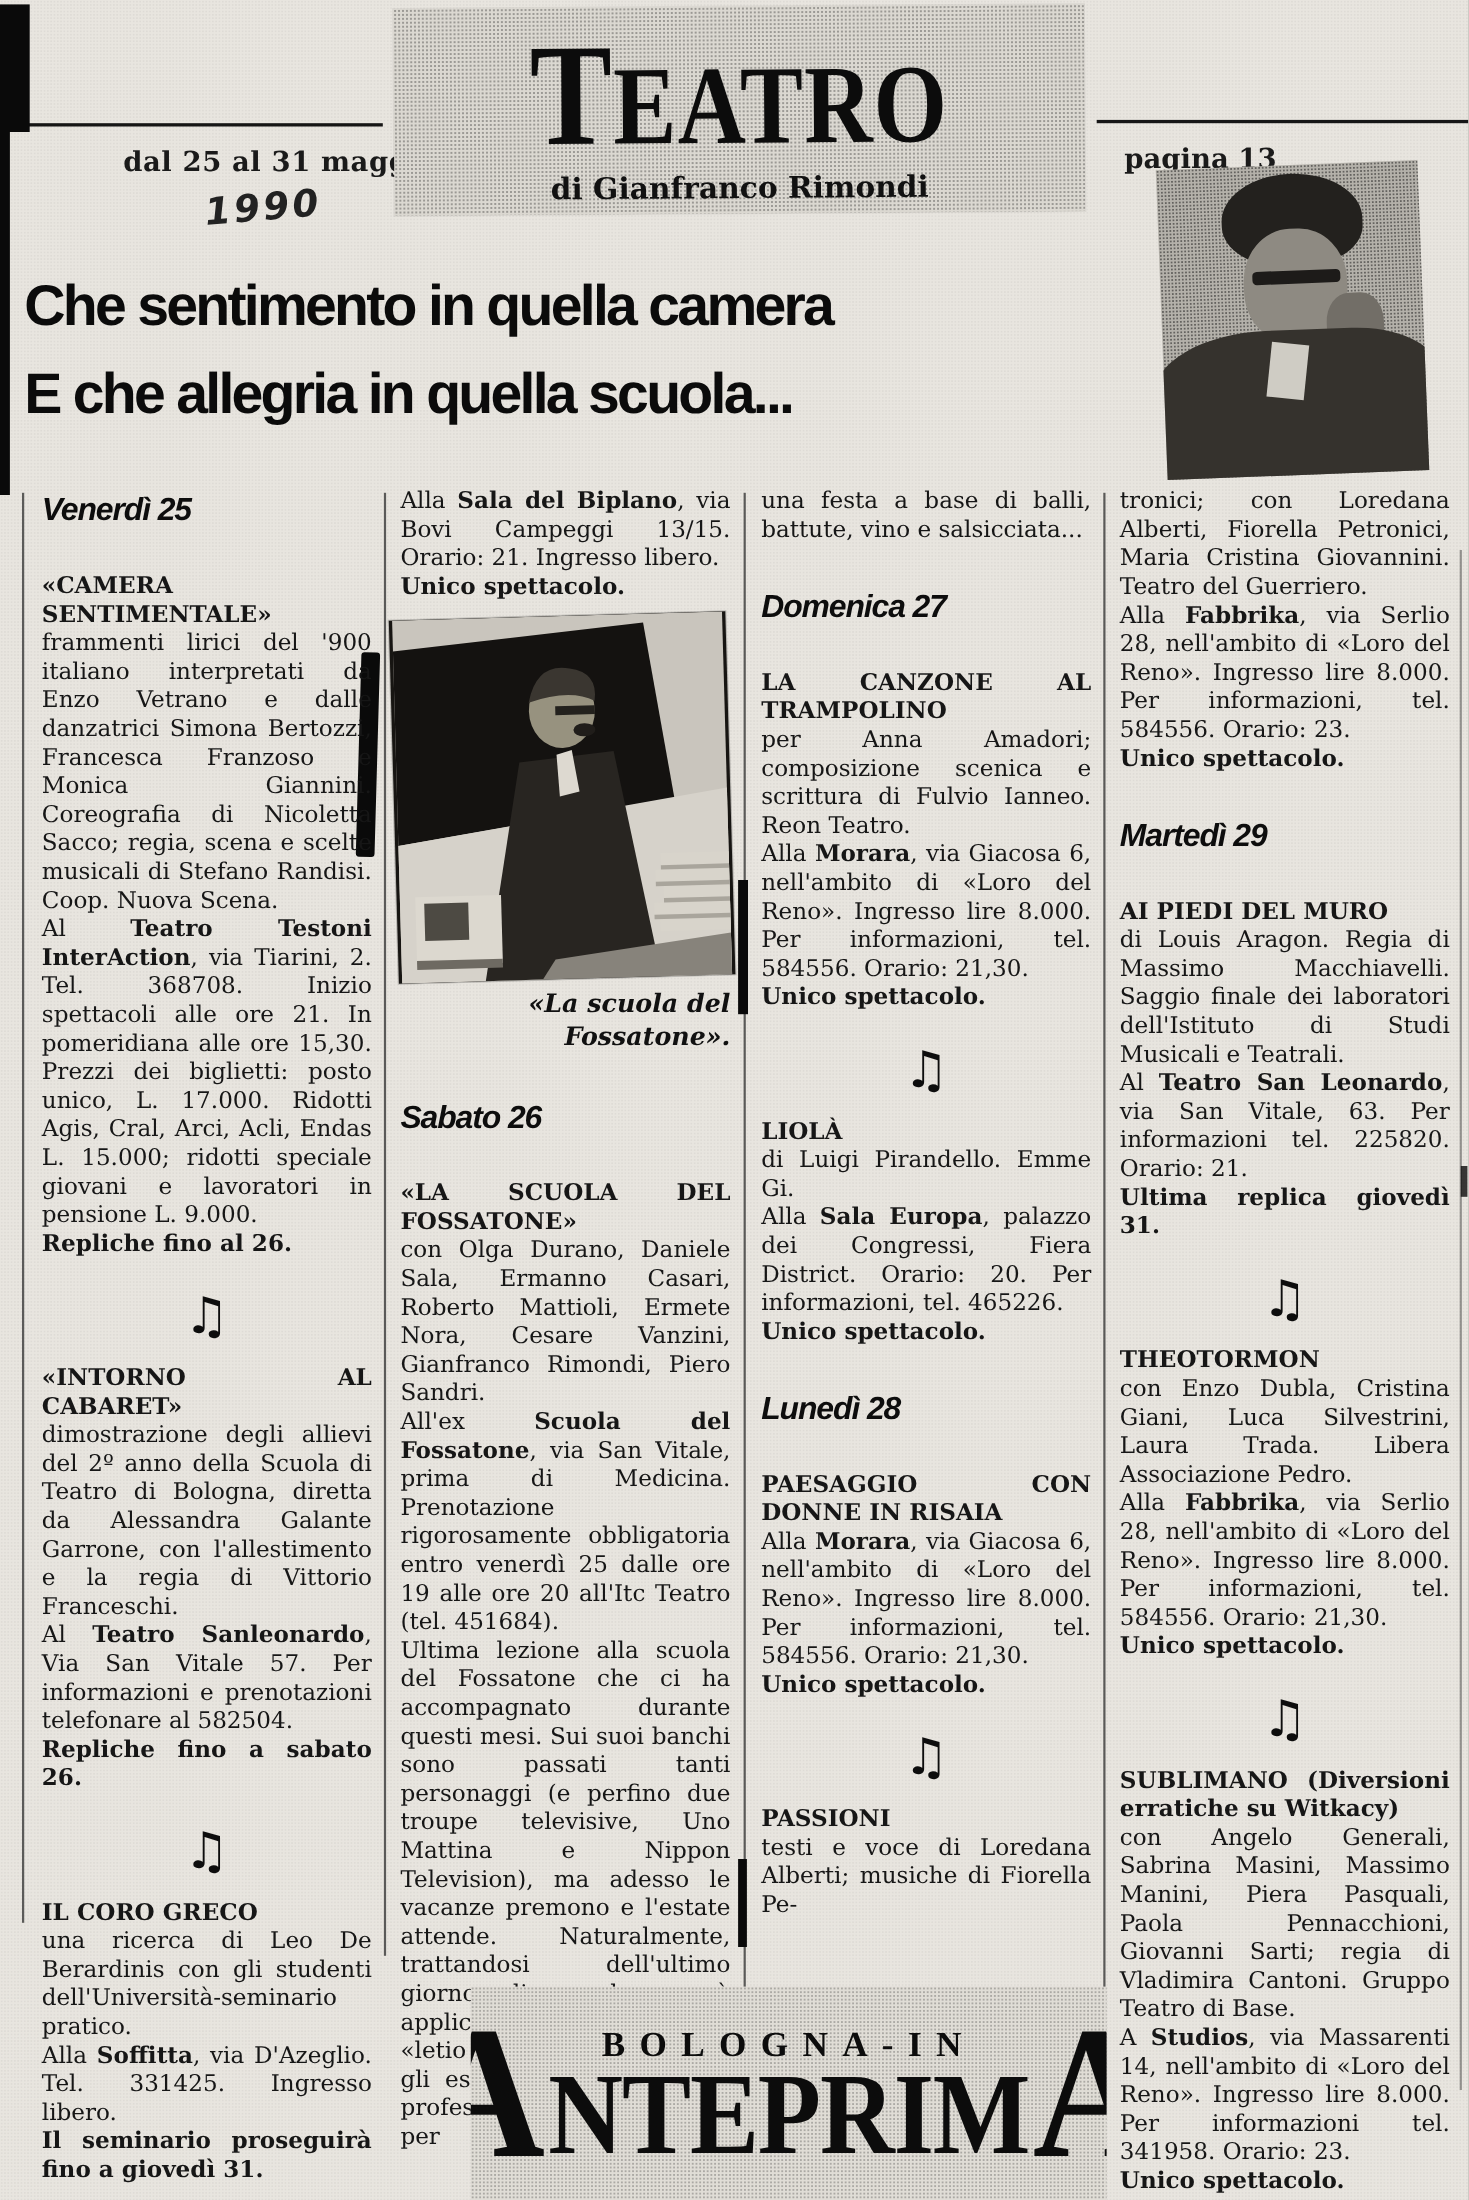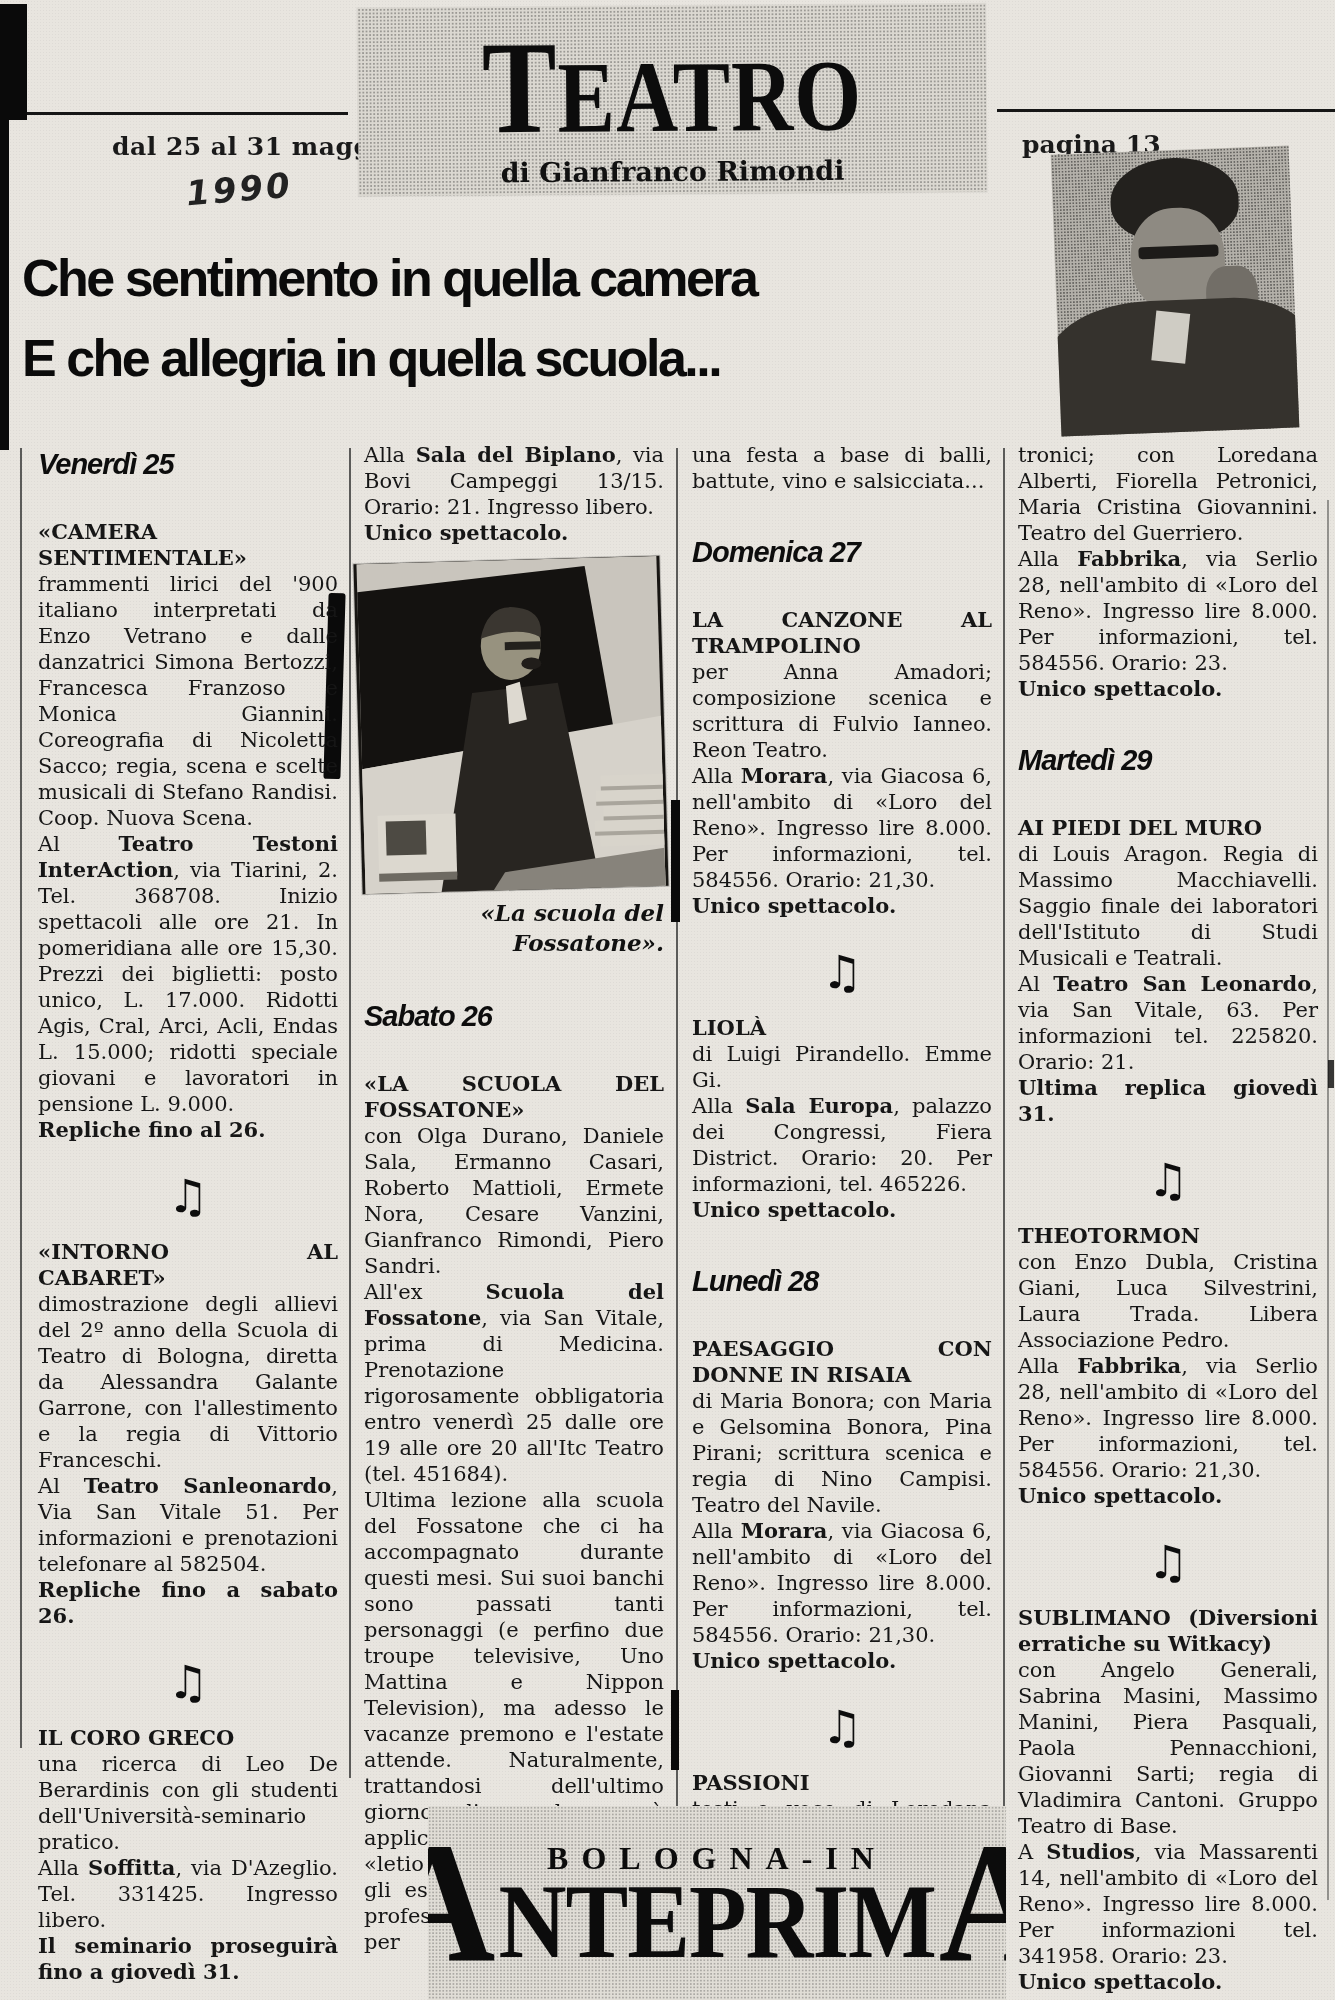--- a/index.html
+++ b/index.html
@@ -116,21 +116,21 @@
       <div class="entry">
         <p><span class="b">«CAMERA SENTIMENTALE»</span></p>
         <p><span>frammenti lirici del '900 italiano interpretati da Enzo Vetrano e dalle danzatrici Simona Bertozzi, Francesca Franzoso e Monica Giannini. Coreografia di Nicoletta Sacco; regia, scena e scelte musicali di Stefano Randisi. Coop. Nuova Scena.</span></p>
         <p><span>Al </span><span class="b">Teatro Testoni InterAction</span><span>, via Tiarini, 2. Tel. 368708. Inizio spettacoli alle ore 21. In pomeridiana alle ore 15,30. Prezzi dei biglietti: posto unico, L. 17.000. Ridotti Agis, Cral, Arci, Acli, Endas L. 15.000; ridotti speciale giovani e lavoratori in pensione L. 9.000.</span></p>
         <p><span class="b">Repliche fino al 26.</span></p>
       </div>
       <div class="note">♫</div>
       <div class="entry">
         <p><span class="b">«INTORNO AL CABARET»</span></p>
         <p><span>dimostrazione degli allievi del 2º anno della Scuola di Teatro di Bologna, diretta da Alessandra Galante Garrone, con l'allestimento e la regia di Vittorio Franceschi.</span></p>
-        <p><span>Al </span><span class="b">Teatro Sanleonardo</span><span>, Via San Vitale 51. Per informazioni e prenotazioni telefonare al 582504.</span></p>
+        <p><span>Al </span><span class="b">Teatro Sanleonardo</span><span>, Via San Vitale 57. Per informazioni e prenotazioni telefonare al 582504.</span></p>
         <p><span class="b">Repliche fino a sabato 26.</span></p>
       </div>
       <div class="note">♫</div>
       <div class="entry">
         <p><span class="b">IL CORO GRECO</span></p>
         <p><span>una ricerca di Leo De Berardinis con gli studenti dell'Università-seminario pratico.</span></p>
         <p><span>Alla </span><span class="b">Soffitta</span><span>, via D'Azeglio. Tel. 331425. Ingresso libero.</span></p>
         <p><span class="b">Il seminario proseguirà fino a giovedì 31.</span></p>
       </div>
       <div class="note">♫</div>
@@ -198,21 +198,20 @@
       <div class="note">♫</div>
       <div class="entry">
         <p><span class="b">LIOLÀ</span></p>
         <p><span>di Luigi Pirandello. Emme Gi.</span></p>
         <p><span>Alla </span><span class="b">Sala Europa</span><span>, palazzo dei Congressi, Fiera District. Orario: 20. Per informazioni, tel. 465226.</span></p>
         <p><span class="b">Unico spettacolo.</span></p>
       </div>
       <h2 class="day">Lunedì 28</h2>
       <div class="entry">
         <p><span class="b">PAESAGGIO CON DONNE IN RISAIA</span></p>
-        <p><span>di Maria Bonora; con Maria e Gelsomina Bonora, Pina Pirani; scrittura scenica e regia di Nino Campisi. Teatro del Navile.</span></p>
         <p><span>Alla </span><span class="b">Morara</span><span>, via Giacosa 6, nell'ambito di «Loro del Reno». Ingresso lire 8.000. Per informazioni, tel. 584556. Orario: 21,30.</span></p>
         <p><span class="b">Unico spettacolo.</span></p>
       </div>
       <div class="note">♫</div>
       <div class="entry">
         <p><span class="b">PASSIONI</span></p>
         <p><span>testi e voce di Loredana Alberti; musiche di Fiorella Pe-</span></p>
       </div>
     </div>
   <div class="col col-4">

